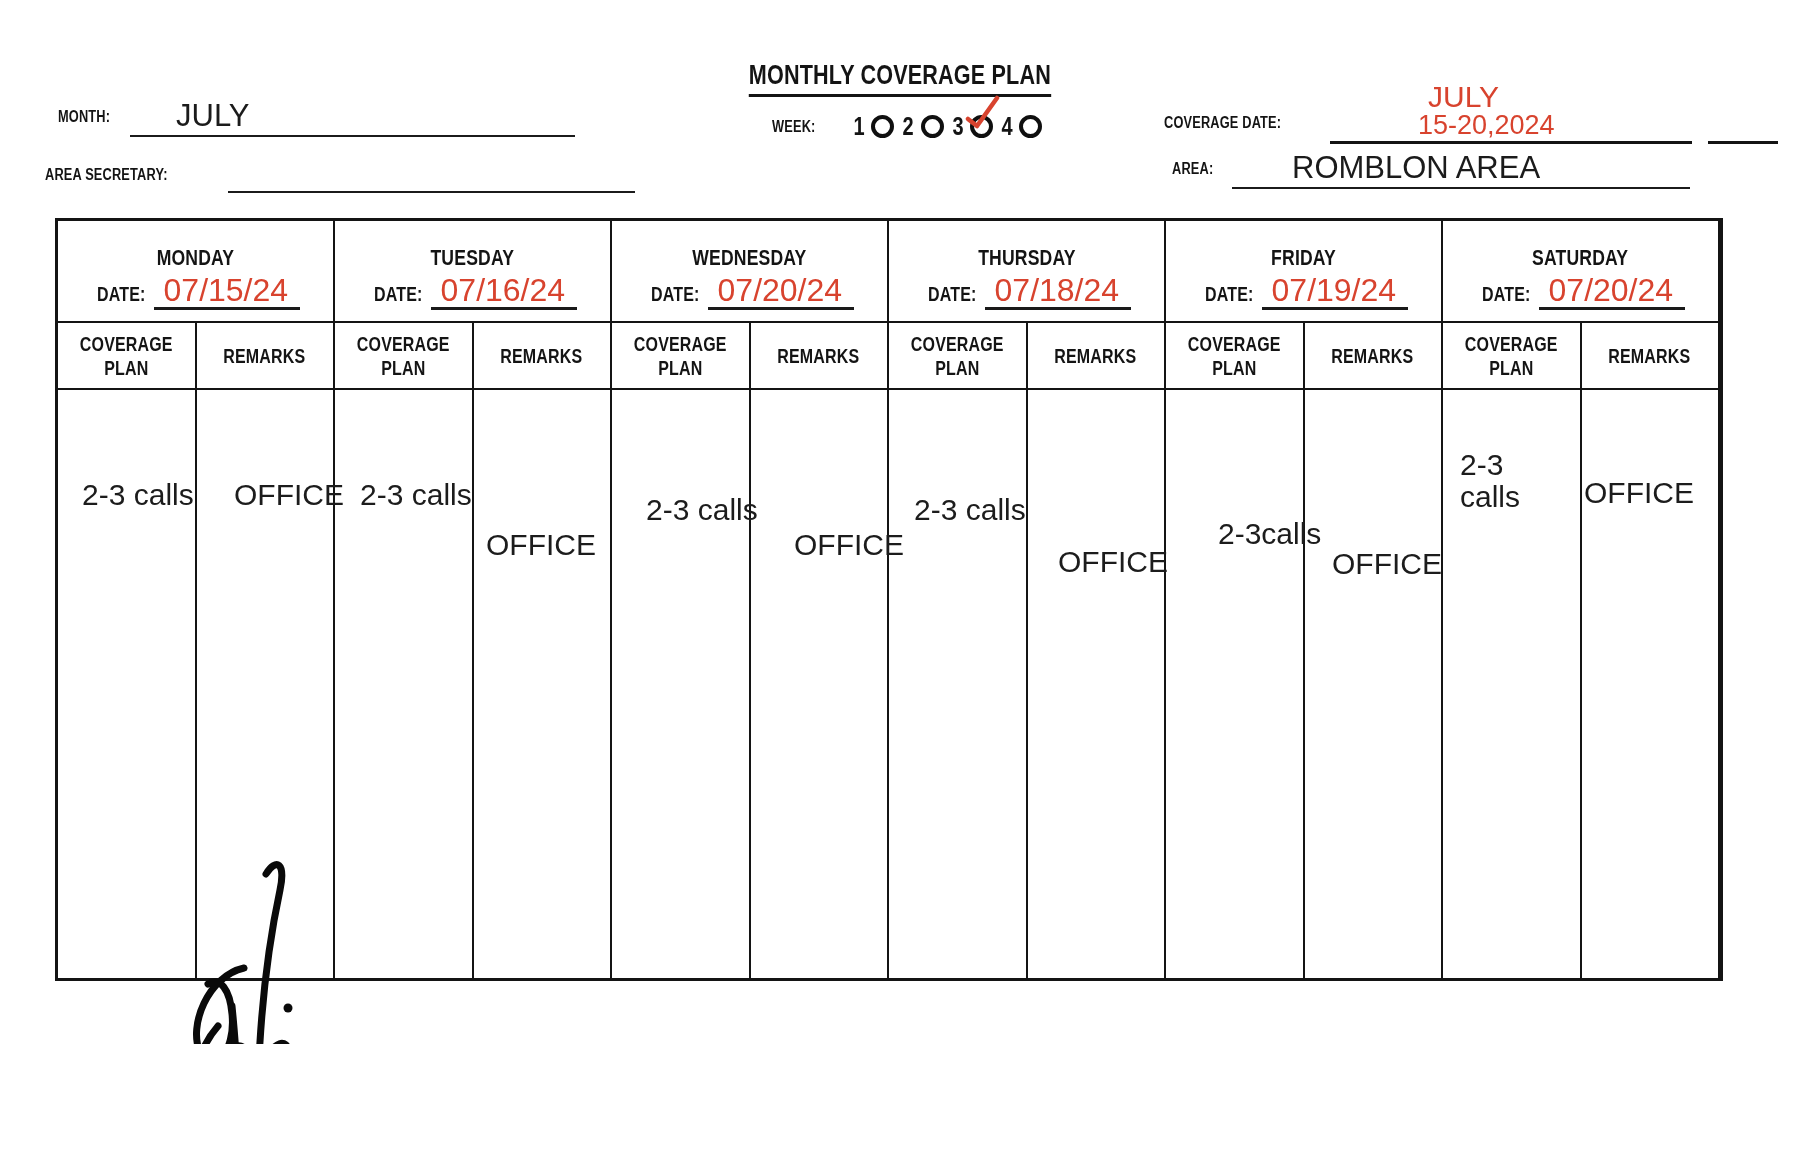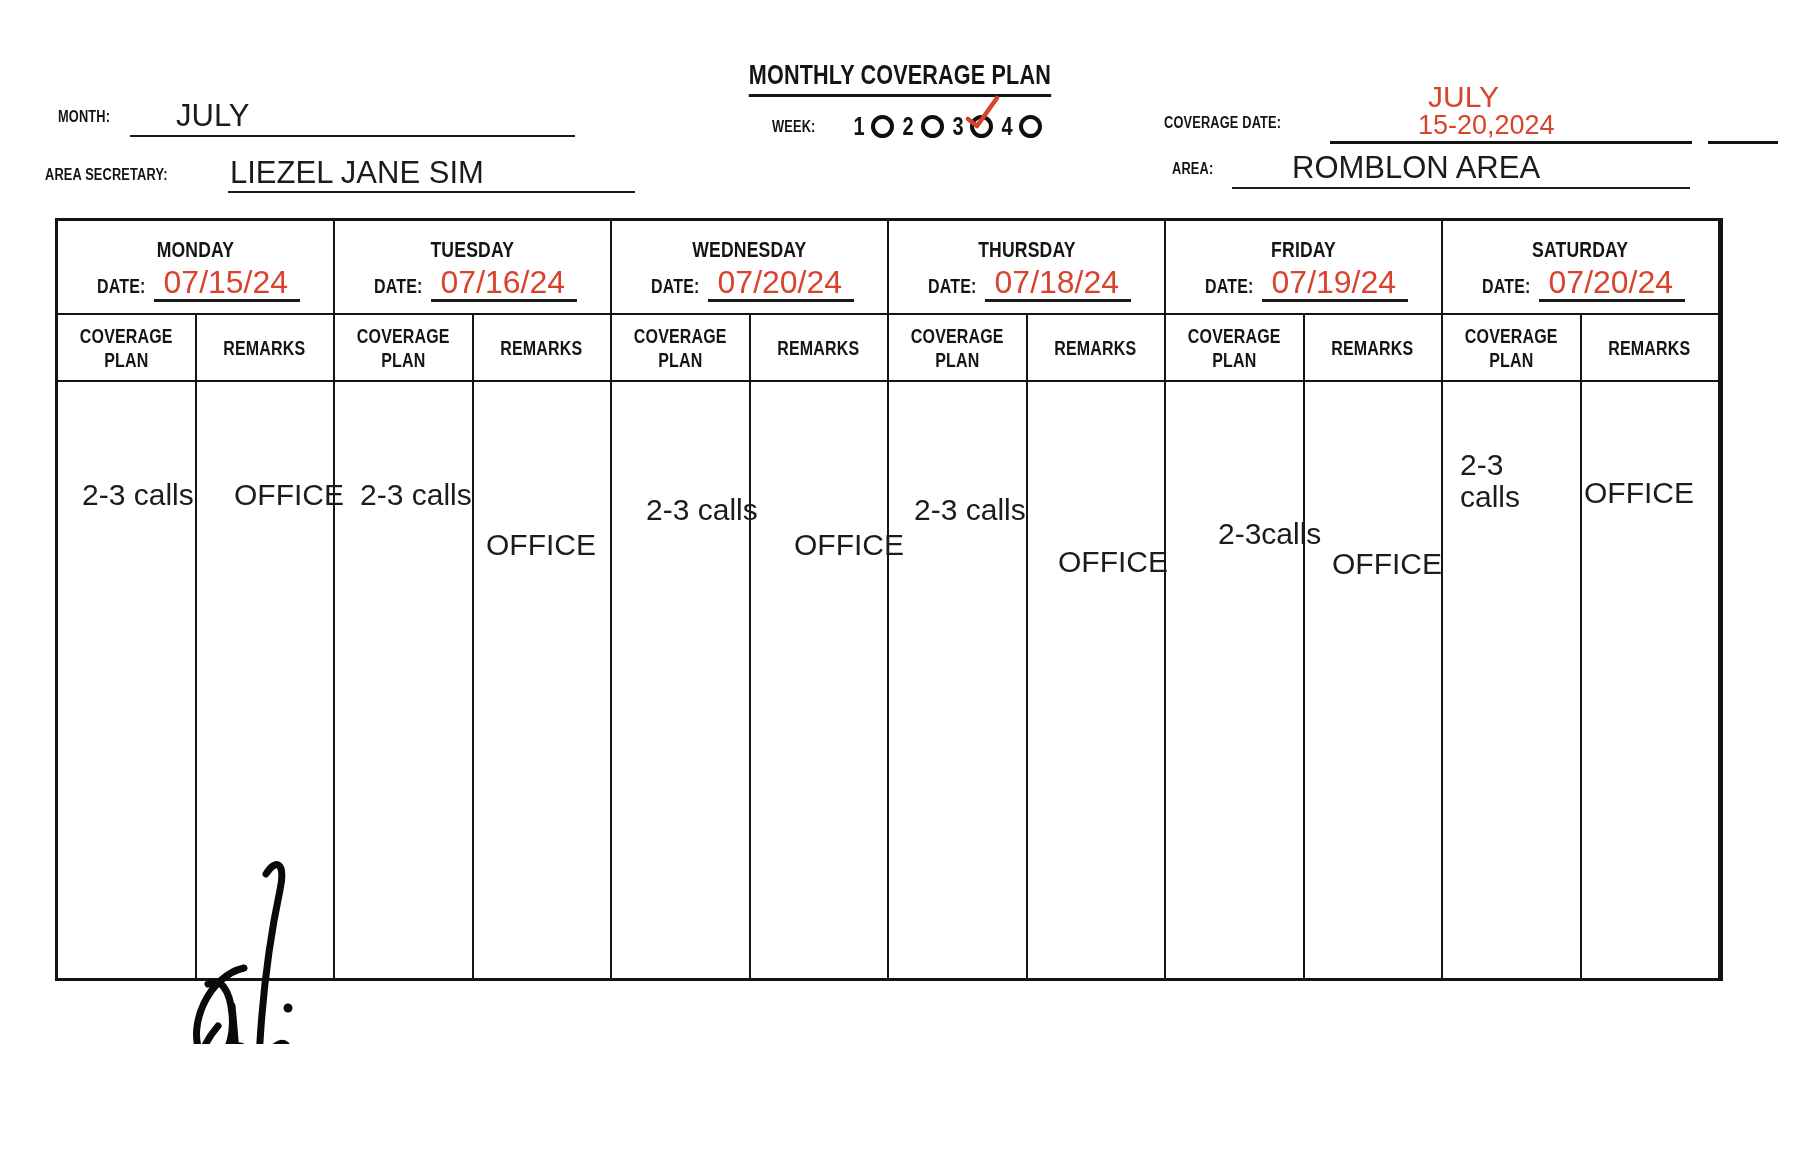--- a/index.html
+++ b/index.html
@@ -25,21 +25,21 @@
   .week-num{font-size:25px;font-weight:700;margin-right:5px;}
   .week-circle{width:15px;height:15px;border:4.5px solid #0f0f0f;border-radius:50%;display:inline-block;}
   .week-check{position:absolute;top:-17px;left:12px;}
 
   
   .form-table{left:55px;top:218px;width:1668px;height:763px;border:3px solid #141414;
               box-sizing:border-box;display:flex;background:#fff;}
   .day-col{flex:1 1 0;border-right:2px solid #141414;display:flex;flex-direction:column;min-width:0;}
   .day-col:last-child{border-right:none;}
   .day-head{height:86px;border-bottom:2px solid #141414;display:flex;flex-direction:column;
-            align-items:center;justify-content:center;padding-top:6px;}
+            align-items:center;justify-content:center;padding-top:14px;}
   .day-name{font-size:22px;line-height:1.1;}
   .date-row{display:flex;align-items:flex-end;margin-top:3px;white-space:nowrap;}
   .date-lbl{font-size:20px;padding-bottom:4px;}
   .date-val{font-size:32px;line-height:1;border-bottom:3px solid #1a1a1a;padding:0 12px 1px 10px;margin-left:2px;}
   .sub-head{height:65px;border-bottom:2px solid #141414;display:flex;}
   .sub-cell{width:50%;display:flex;align-items:center;justify-content:center;text-align:center;}
   .sub-cell:first-child{border-right:2px solid #141414;}
   .sub-lbl{font-size:20px;line-height:1.2;text-align:center;}
   .day-body{flex:1;display:flex;}
   .body-cell{width:50%;}
@@ -101,21 +101,20 @@
     </div>
   </div>
 
   <span class="abs lbl" style="left:1164px;top:114px;"><span class="cnd">COVERAGE DATE:</span></span>
   <span class="abs value red" style="left:1428px;top:80px;font-size:30px;">JULY</span>
   <span class="abs value red" style="left:1418px;top:110px;font-size:27px;">15-20,2024</span>
   <div class="abs hline3" style="left:1330px;top:141px;width:362px;"></div>
   <div class="abs hline3" style="left:1708px;top:141px;width:70px;"></div>
 
   <span class="abs lbl" style="left:45px;top:166px;"><span class="cnd">AREA SECRETARY:</span></span>
-  <span class="abs value" style="left:230px;top:155px;">LIEZEL JANE SIM</span>
   <div class="abs hline" style="left:228px;top:191px;width:407px;"></div>
 
   <span class="abs lbl" style="left:1164px;top:160px;margin-left:8px;"><span class="cnd">AREA:</span></span>
   <span class="abs value" style="left:1292px;top:150px;">ROMBLON AREA</span>
   <div class="abs hline" style="left:1232px;top:187px;width:458px;"></div>
 
   <div class="abs form-table">
 
     <div class="day-col">
       <div class="day-head">

